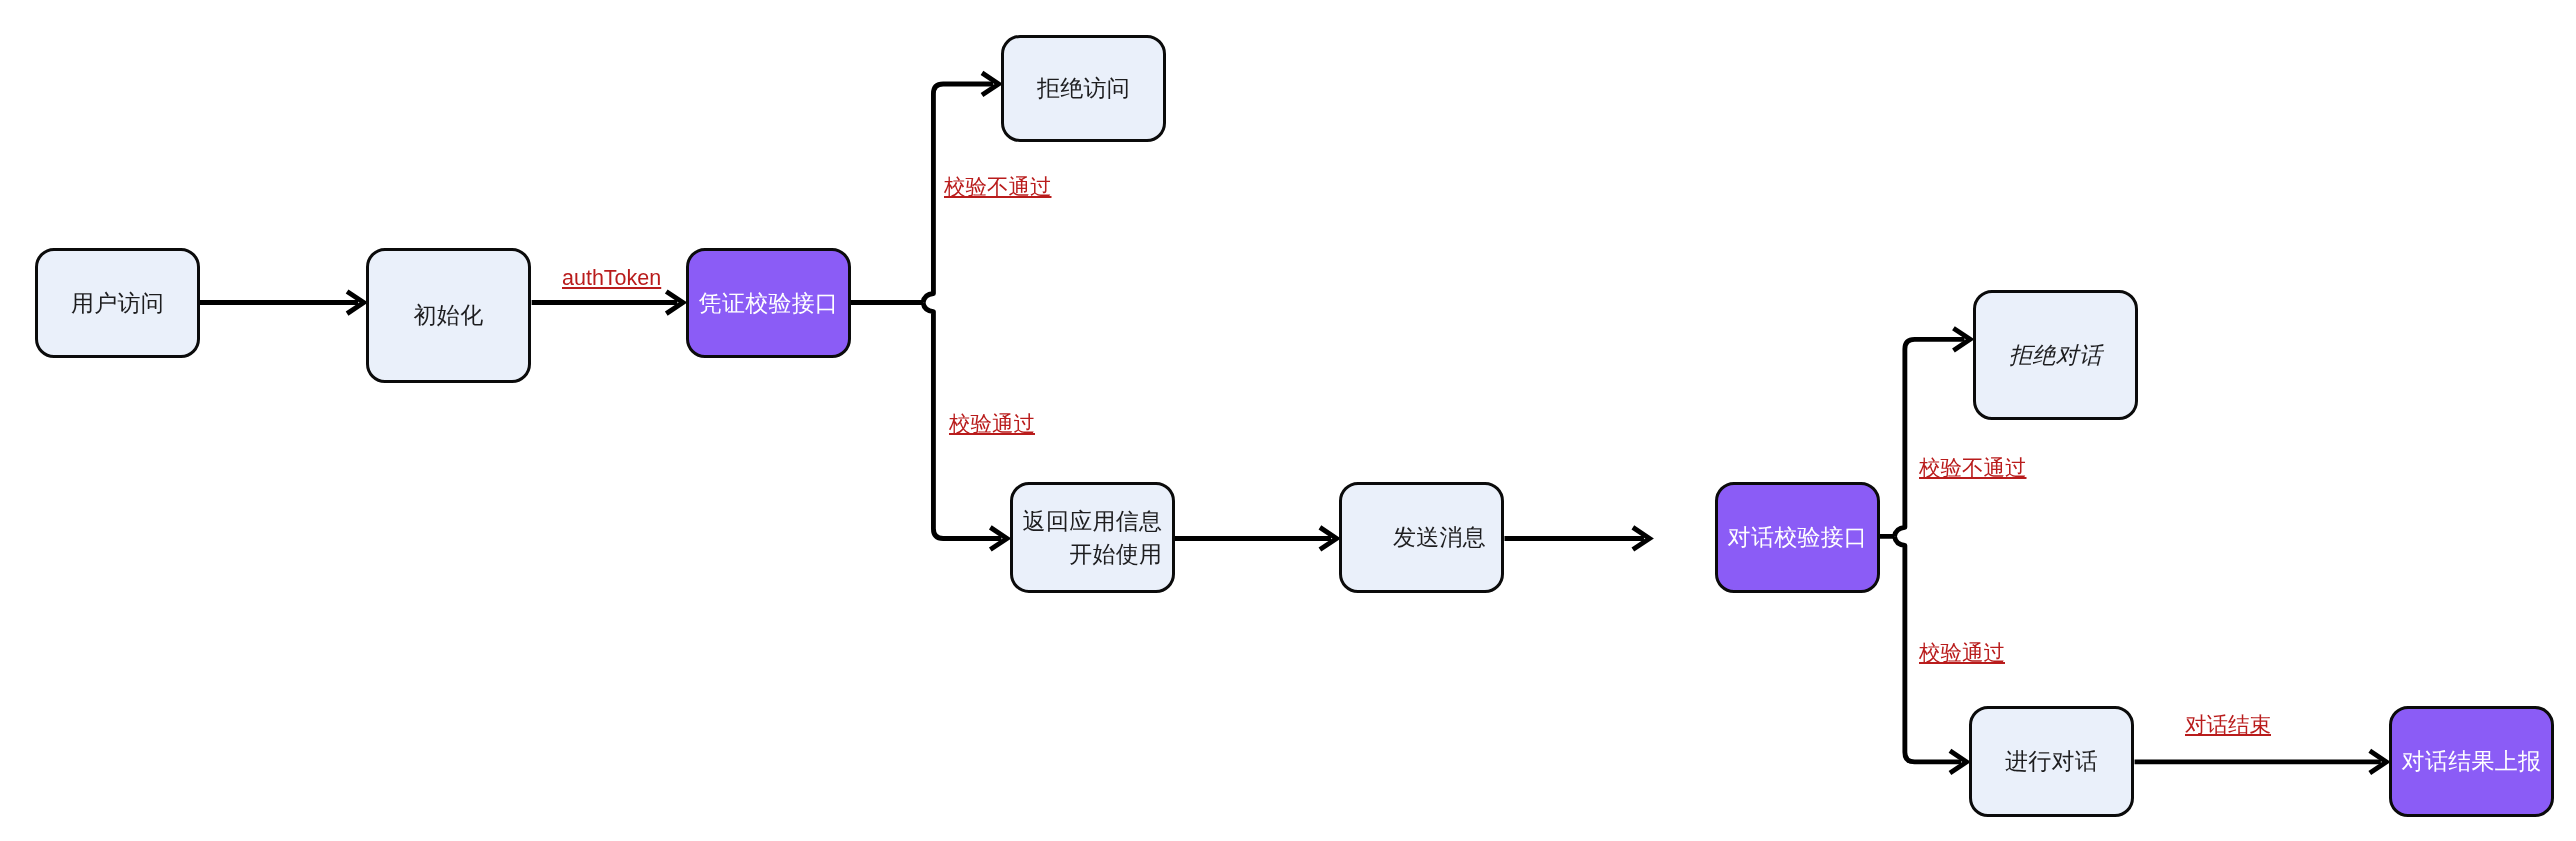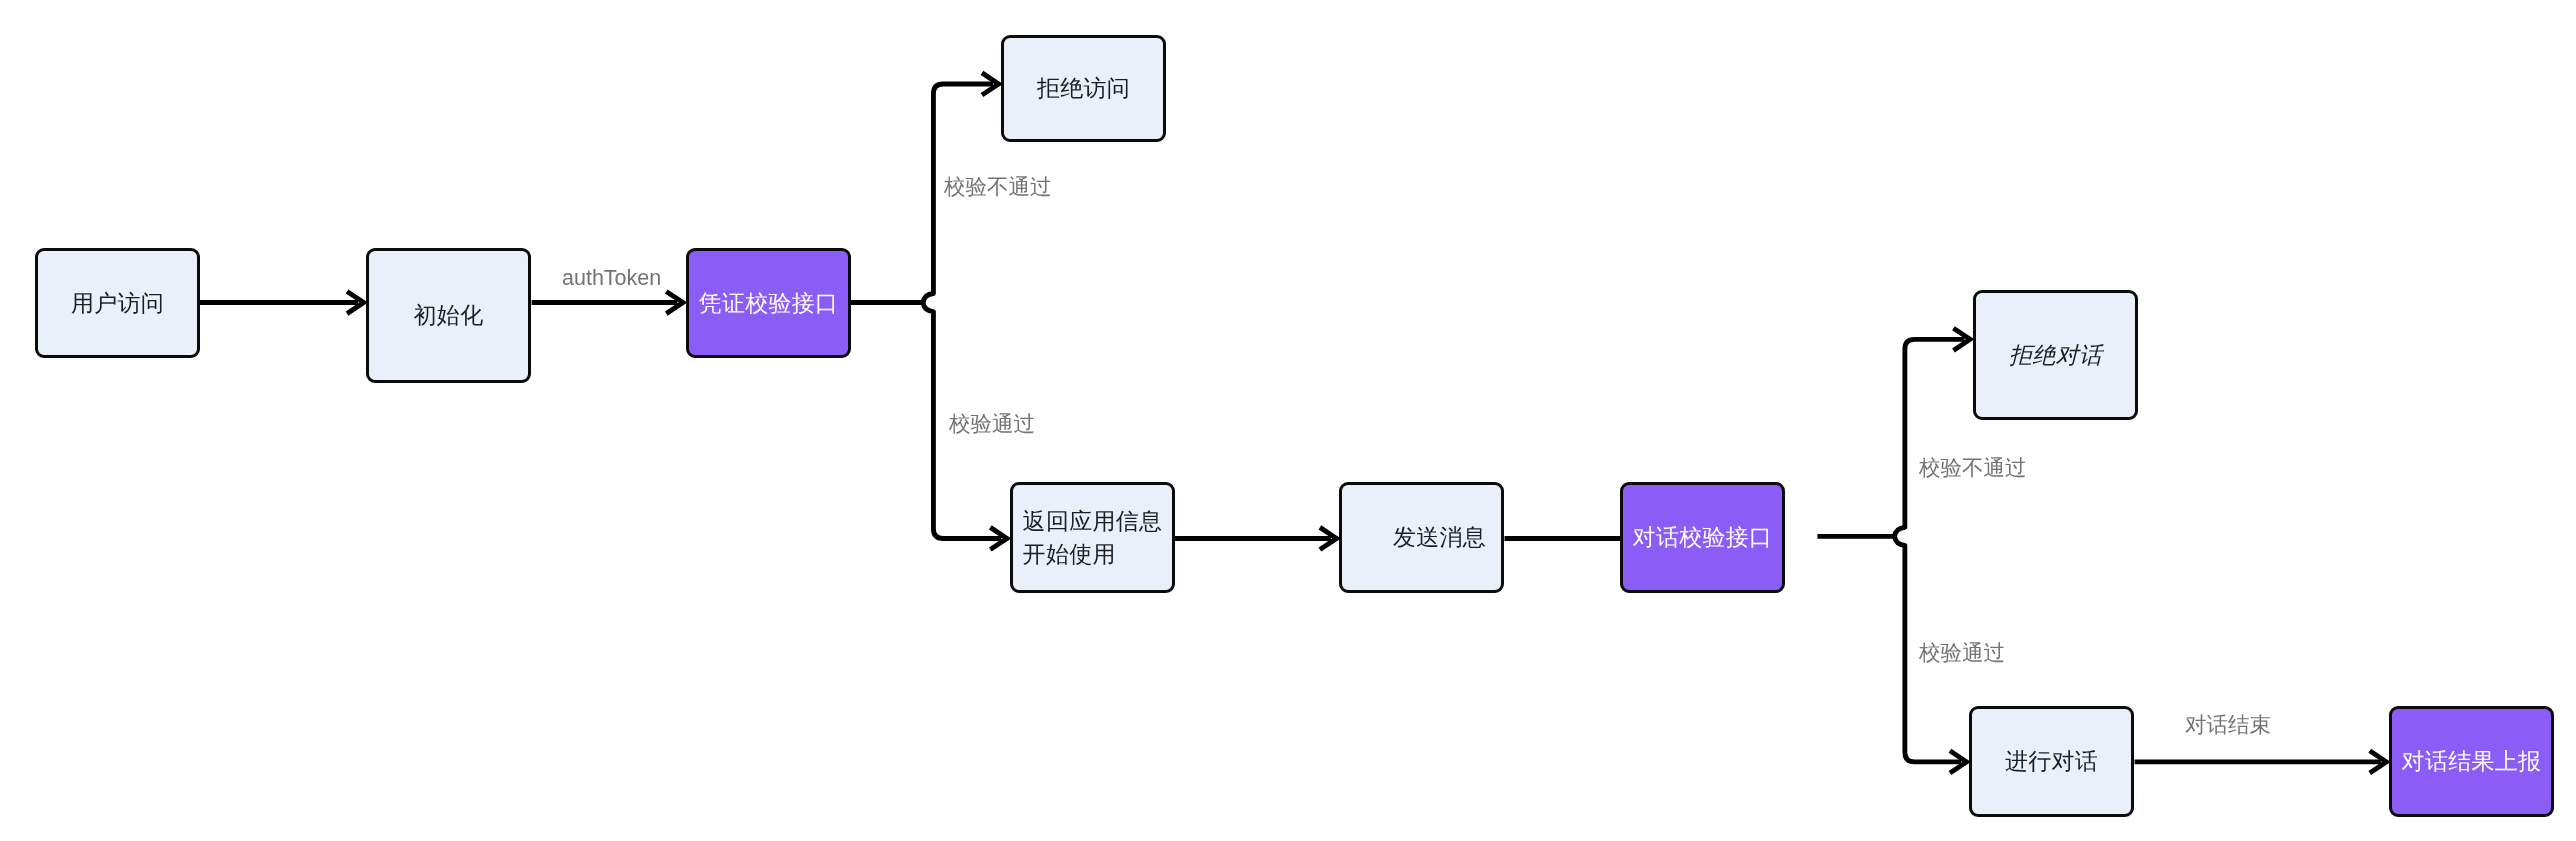--- a/index.html
+++ b/index.html
@@ -31,44 +31,45 @@
     fill: none;
     stroke: #000000;
     stroke-width: 7;
     stroke-linecap: butt;
     stroke-linejoin: miter;
   }
   .node {
     position: absolute;
     box-sizing: border-box;
     border: 3.5px solid #0b0b0b;
-    border-radius: 9px;
+    border-radius: 19px;
     display: flex;
     align-items: center;
     justify-content: center;
-    text-align: left;
+    text-align: right;
     line-height: 1.42;
     font-size: 23px;
     letter-spacing: 0.3px;
     white-space: pre-line;
   }
   .node.light {
     background: #eaf0fa;
     color: #1d1d1f;
   }
   .node.green {
     background: #8b5cf6;
     color: #ffffff;
   }
   .edge-label {
     position: absolute;
     font-size: 21.5px;
-    color: #737373;
+    color: #b91c1c;
     white-space: nowrap;
     line-height: 1;
+    text-decoration: underline;
   }
 </style>
 </head>
 <body>
 
 <svg id="canvas" viewBox="0 0 3712 1212" xmlns="http://www.w3.org/2000/svg">
 
   <g>
     <path class="edge-path" d="M 288 436 L 516 436"></path>
     <path class="arrow-head" d="M 500 420 L 524 436 L 500 452"></path>
@@ -129,21 +130,21 @@
 
 <div class="node green" style="left:686px; top:248px; width:165px; height:110px;">凭证校验接口</div>
 
 <div class="node light" style="left:1001px; top:35px; width:165px; height:107px;">拒绝访问</div>
 
 <div class="node light" style="left:1010px; top:482px; width:165px; height:111px;">返回应用信息
 开始使用</div>
 
 <div class="node light" style="left:1339px; top:482px; width:165px; height:111px;padding-left:36px;">发送消息</div>
 
-<div class="node green" style="left:1620px; top:482px; width:165px; height:111px;">对话校验接口</div>
+<div class="node green" style="left:1715px; top:482px; width:165px; height:111px;">对话校验接口</div>
 
 <div class="node light" style="left:1973px; top:290px; width:165px; height:130px;font-style:italic;">拒绝对话</div>
 
 <div class="node light" style="left:1969px; top:706px; width:165px; height:111px;">进行对话</div>
 
 <div class="node green" style="left:2389px; top:706px; width:165px; height:111px;">对话结果上报</div>
 
 <div class="edge-label" style="left:562px; top:268px;">authToken</div>
 
 <div class="edge-label" style="left:944px; top:177px;">校验不通过</div>

